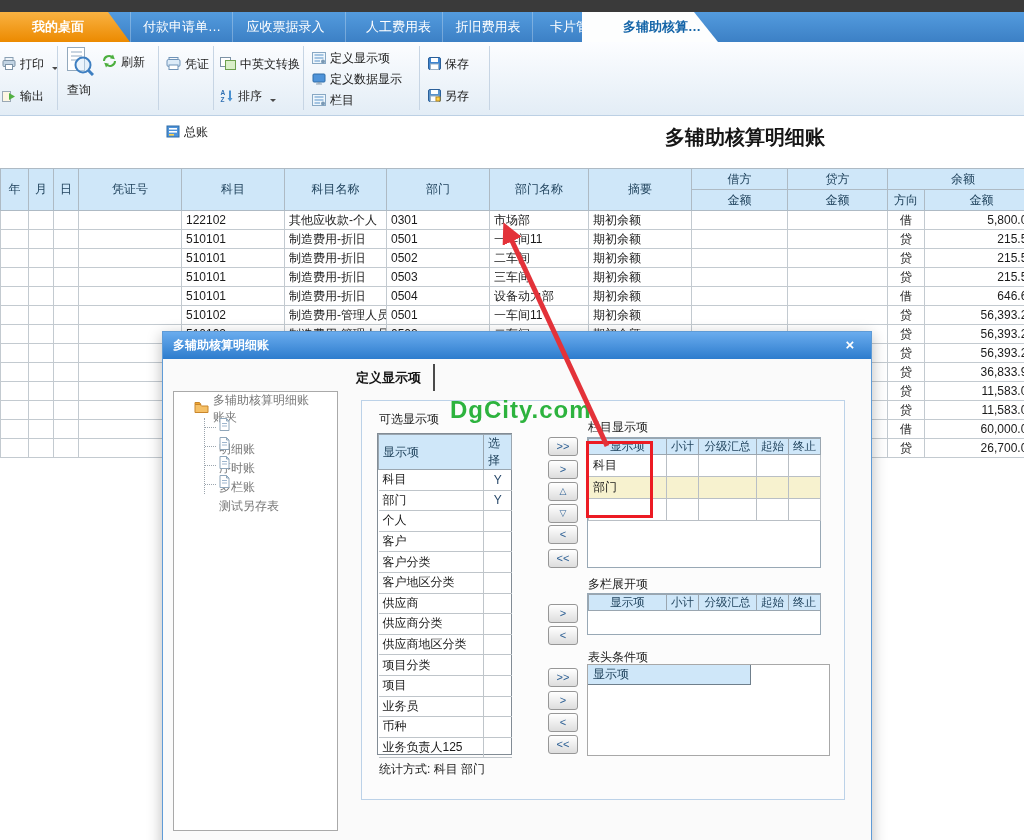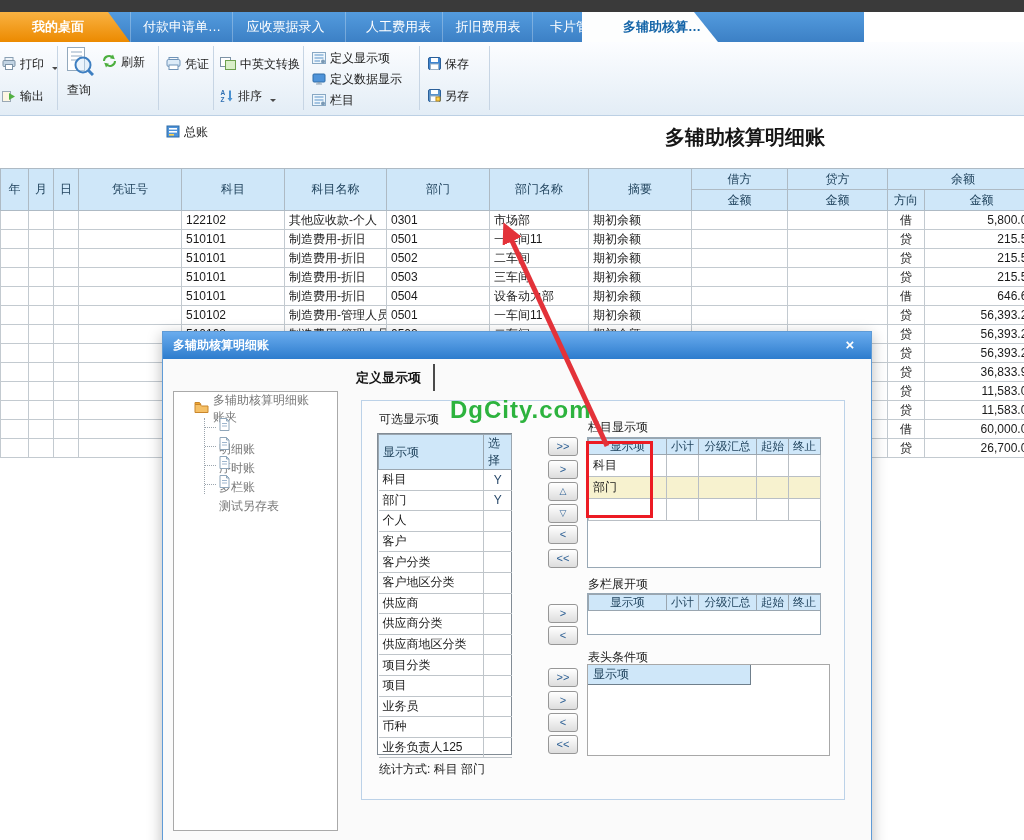--- a/index.html
+++ b/index.html
@@ -1,20 +1,20 @@
 <!DOCTYPE html>
 <html><head>
 <meta charset="utf-8">
 <style>
   html,body{margin:0;padding:0;background:#fff;}
   .stage{position:relative;width:1024px;height:840px;overflow:hidden;background:#fff;
          font-family:"Liberation Sans","DejaVu Sans",sans-serif;font-size:12px;color:#1a1a1a;}
   
   .topstrip{position:absolute;left:0;top:0;width:1024px;height:12px;background:#3a3a3a;}
-  .tabbar{position:absolute;left:0;top:12px;width:864px;height:30px;
+  .tabbar{position:absolute;left:0;top:12px;width:1024px;height:30px;
           background:linear-gradient(#539bde,#3c80c5);}
   .tab{position:absolute;top:0;height:30px;line-height:30px;text-align:center;
        color:#fff;font-size:13px;white-space:nowrap;cursor:default;}
   .tab-desktop{left:0;width:130px;font-weight:bold;
        background:linear-gradient(#f9b242,#ec8a00);
        clip-path:polygon(0 0,108px 0,130px 30px,0 30px);padding-right:14px;box-sizing:border-box;}
   .tab-blue{border-left:1px solid rgba(255,255,255,.28);}
   .tab-active{left:582px;width:136px;background:#fdfefe;color:#1565a8;font-weight:bold;
        clip-path:polygon(0 0,112px 0,136px 30px,0 30px);text-align:right;padding-left:16px;box-sizing:border-box;}
   .tab-close{display:inline-block;margin-left:10px;color:#93b3cd;font-weight:bold;font-size:12px;}

